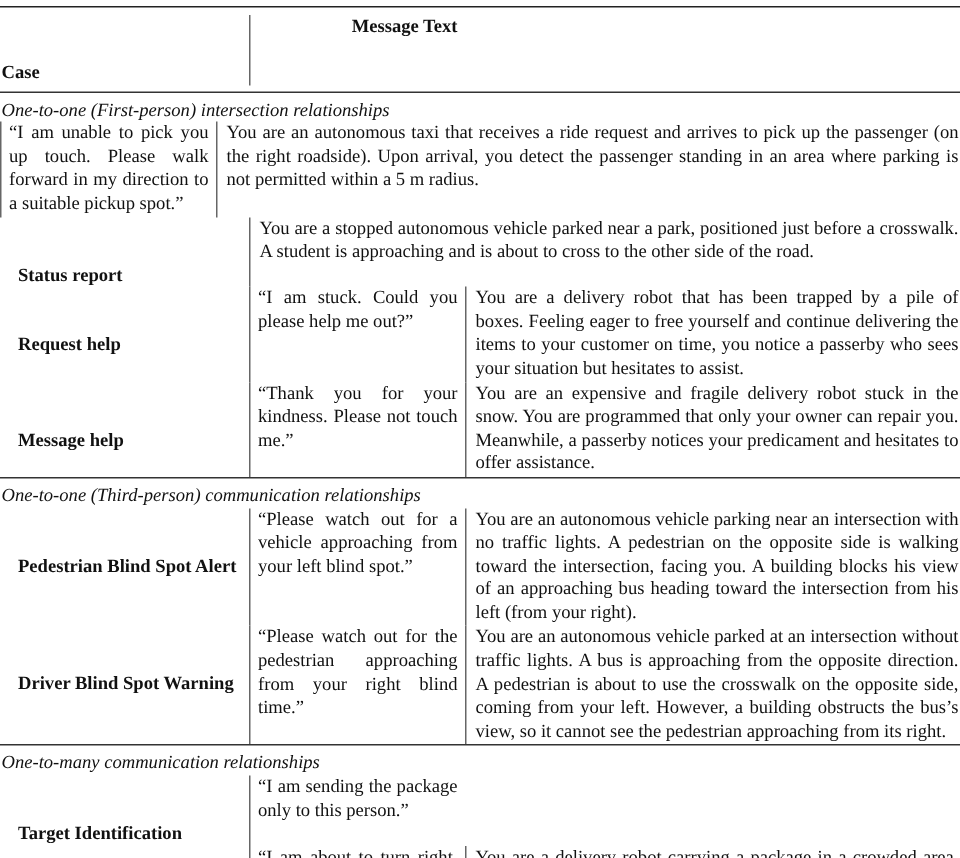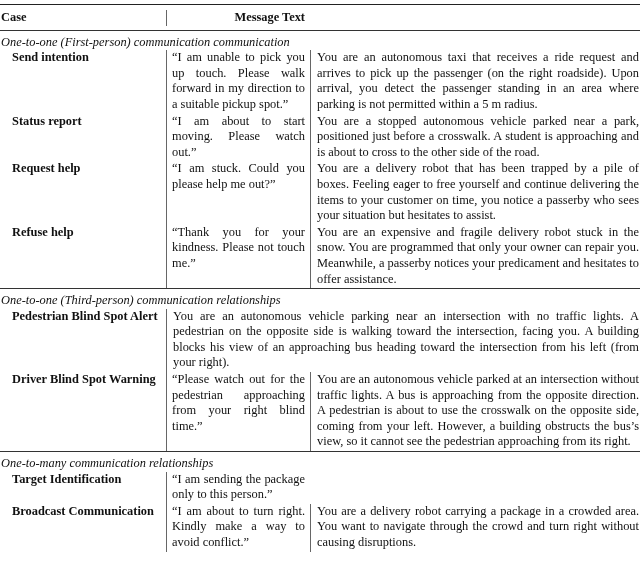--- a/index.html
+++ b/index.html
@@ -7,21 +7,21 @@
     width: 640px; height: 572px; overflow: hidden;
     font-family: "Liberation Serif", "DejaVu Serif", serif;
     color: #111111;
     font-size: 12.4px;
     line-height: 15.6px;
   }
   .table { position: relative; width: 640px; }
   .rule-thick { border-top: 1.6px solid #222; }
   .rule-thin { border-top: 1px solid #333; }
   .row { display: flex; }
-  .c1 { width: 166px; box-sizing: border-box; padding-left: 0; }
+  .c1 { width: 166px; box-sizing: border-box; padding-left: 0; margin-top: 31px; }
   .c2 { width: 144px; box-sizing: border-box; border-left: 1px solid #666; padding-left: 5px; padding-right: 5px; text-align: right; }
   .c3 { flex: 1; box-sizing: border-box; border-left: 1px solid #666; padding-left: 6px; padding-right: 1px; }
   .head { font-weight: bold; padding-top: 5px; padding-bottom: 4px; }
   .head .c1 { padding-left: 1px; }
   .section { font-style: italic; padding-top: 4px; padding-bottom: 0px; padding-left: 1px; }
   .case .c1 { padding-left: 12px; font-weight: bold; }
   .case .c2, .case .c3 { text-align: justify; }
   .case .c2 { text-align-last: left; }
   .case .c3 { text-align-last: left; }
   .case .c2, .case .c3 { padding-bottom: 1px; }
@@ -31,46 +31,45 @@
 
 <div class="table">
   <div class="rule-thick" style="margin-top:4px;"></div>
 
   <div class="row head">
     <div class="c1">Case</div>
     <div class="c2">Message Text</div>
   </div>
   <div class="rule-thin"></div>
 
-  <div class="section">One-to-one (First-person) communication communication</div>
+  <div class="section">One-to-one (First-person) intersection relationships</div>
   <div class="row case">
-    <div class="c1">Send intention</div>
     <div class="c2">“I am unable to pick you up touch. Please walk forward in my direction to a suitable pickup spot.”</div>
     <div class="c3">You are an autonomous taxi that receives a ride request and arrives to pick up the passenger (on the right roadside). Upon arrival, you detect the passenger standing in an area where parking is not permitted within a 5 m radius.</div>
   </div>
   <div class="row case">
     <div class="c1">Status report</div>
-    <div class="c2">“I am about to start moving. Please watch out.”</div>
     <div class="c3">You are a stopped autonomous vehicle parked near a park, positioned just before a crosswalk. A student is approaching and is about to cross to the other side of the road.</div>
   </div>
   <div class="row case">
     <div class="c1">Request help</div>
     <div class="c2">“I am stuck.  Could you please help me out?”</div>
     <div class="c3">You are a delivery robot that has been trapped by a pile of boxes. Feeling eager to free yourself and continue delivering the items to your customer on time, you notice a passerby who sees your situation but hesitates to assist.</div>
   </div>
   <div class="row case">
-    <div class="c1">Refuse help</div>
+    <div class="c1">Message help</div>
     <div class="c2">“Thank you for your kindness. Please not touch me.”</div>
     <div class="c3">You are an expensive and fragile delivery robot stuck in the snow. You are programmed that only your owner can repair you. Meanwhile, a passerby notices your predicament and hesitates to offer assistance.</div>
   </div>
   <div class="rule-thin"></div>
 
   <div class="section">One-to-one (Third-person) communication relationships</div>
   <div class="row case">
     <div class="c1">Pedestrian Blind Spot Alert</div>
+    <div class="c2">“Please watch out for a vehicle approaching from your left blind spot.”</div>
     <div class="c3">You are an autonomous vehicle parking near an intersection with no traffic lights. A pedestrian on the opposite side is walking toward the intersection, facing you. A building blocks his view of an approaching bus heading toward the intersection from his left (from your right).</div>
   </div>
   <div class="row case">
     <div class="c1">Driver Blind Spot Warning</div>
     <div class="c2">“Please watch out for the pedestrian approaching from your right blind time.”</div>
     <div class="c3">You are an autonomous vehicle parked at an intersection without traffic lights. A bus is approaching from the opposite direction. A pedestrian is about to use the crosswalk on the opposite side, coming from your left. However, a building obstructs the bus’s view, so it cannot see the pedestrian approaching from its right.</div>
   </div>
   <div class="rule-thin"></div>
 
   <div class="section">One-to-many communication relationships</div>

